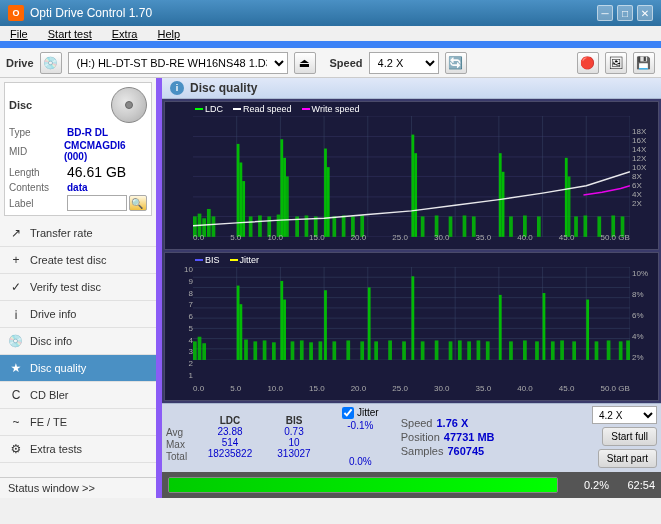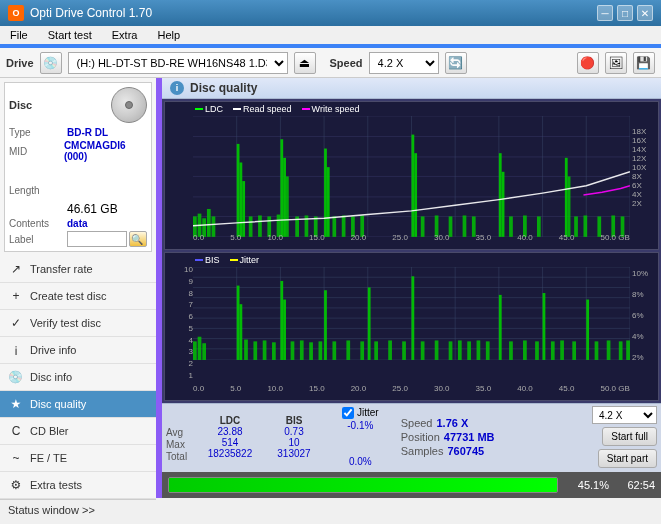--- a/index.html
+++ b/index.html
@@ -54,26 +54,27 @@
       align-items: center;
       justify-content: center;
       cursor: pointer;
       font-size: 10px;
       color: white;
     }
 
     
     #menubar {
       background: #f0f0f0;
-      border-bottom: 4px solid #3b82f6;
+      border-bottom: 7px solid #3b82f6;
       display: flex;
       align-items: center;
       padding: 2px 4px;
       height: 22px;
       gap: 8px;
+      text-decoration: underline;
     }
     .menu-item {
       padding: 2px 6px;
       cursor: pointer;
       font-size: 11px;
     }
 
     
     #drivebar {
       background: #f5f5f5;
@@ -163,22 +164,21 @@
       width: 58px;
       font-size: 10px;
     }
     .disc-val {
       color: #0000cc;
       font-size: 10px;
       font-weight: bold;
     }
     .disc-val-black {
       color: #000;
-      font-size: 12px;
-      margin-top: 38px;
+      font-size: 14px;
     }
     #label-row {
       display: flex;
       align-items: center;
       margin-top: 2px;
     }
     #label-key { color: #666; width: 58px; font-size: 10px; }
     #label-input {
       width: 60px;
       height: 16px;
@@ -901,17 +901,17 @@
           <button class="start-btn">Start full</button>
           <button class="start-btn">Start part</button>
         </div>
       </div>
     </div>
 
     <div id="progress-bar-container">
       <div id="progress-track">
         <div id="progress-fill" style="width:100%;"></div>
       </div>
-      <span id="progress-pct">45.1%</span>
+      <span id="progress-pct">0.2%</span>
       <span id="progress-time">62:54</span>
     </div>
   </div>
 </div>
 
 </body></html>

